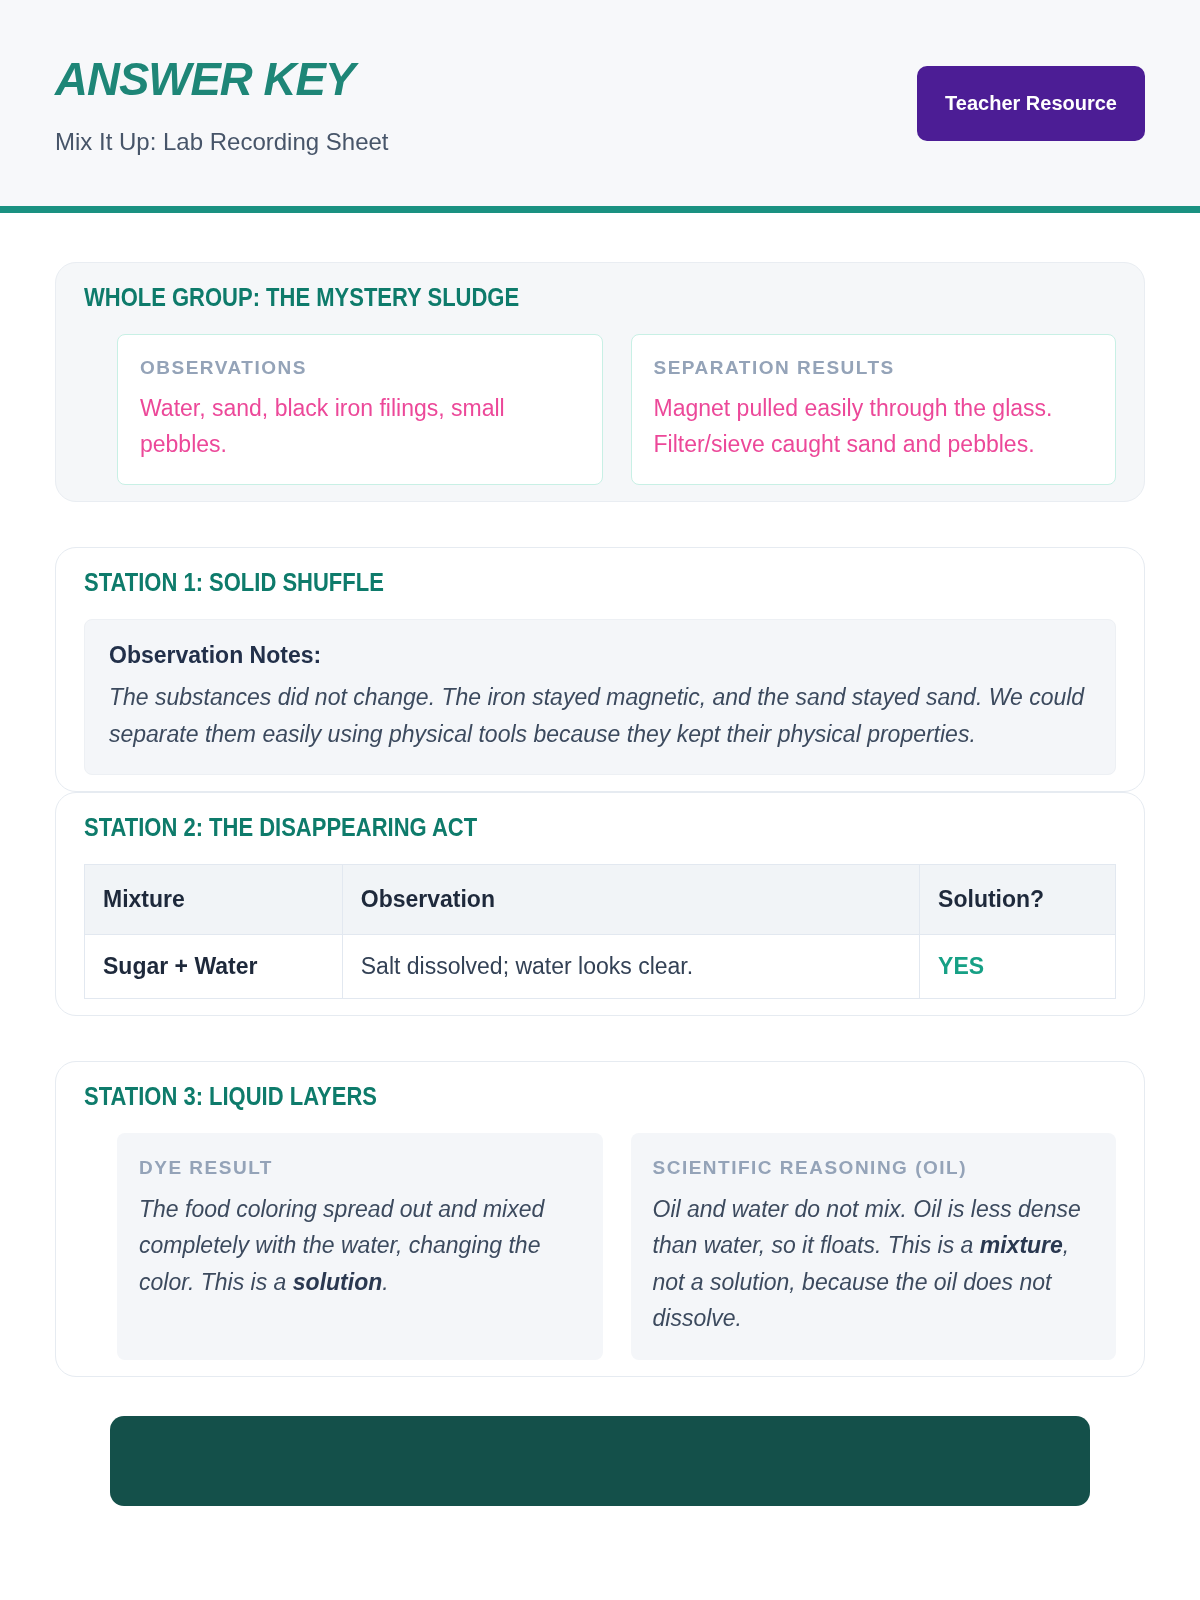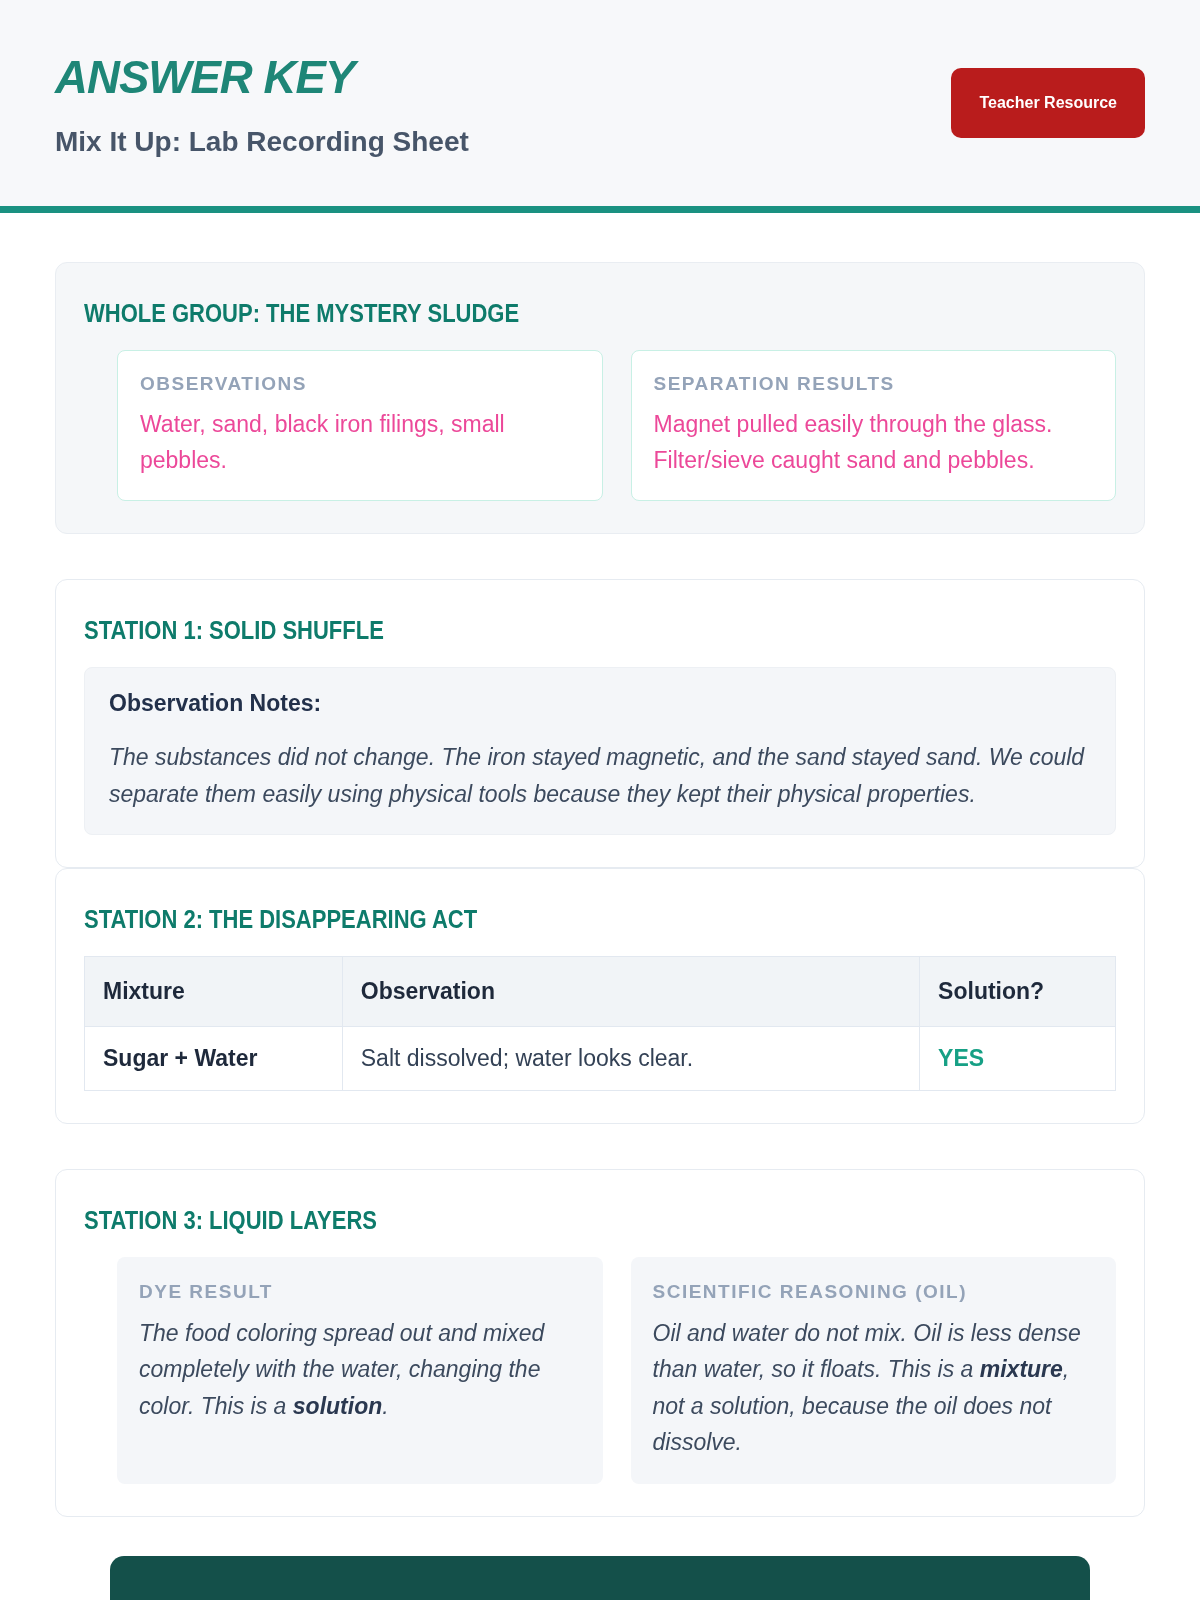--- a/index.html
+++ b/index.html
@@ -25,38 +25,38 @@
     font-style: italic;
     font-weight: bold;
     letter-spacing: -1px;
     color: #1e8677;
     display: inline-block;
     transform: scaleX(0.97);
     transform-origin: left center;
   }
   .header-subtitle {
     margin-top: 22px;
-    font-size: 28px;
-    font-weight: bold;
+    font-size: 24px;
+    font-weight: normal;
     color: #475569;
   }
   .badge {
-    background: #b91c1c;
+    background: #4c1d95;
     color: #ffffff;
-    font-size: 16px;
+    font-size: 20px;
     font-weight: bold;
     padding: 26px 28px;
     border-radius: 10px;
   }
 
   
   .main { padding: 0 55px; }
   .card {
-    border-radius: 12px;
-    padding: 32px 28px;
+    border-radius: 21px;
+    padding: 16px 28px;
     border: 1px solid #e6ebf1;
     background: #ffffff;
   }
   .card.gray-card { background: #f5f7f9; border-color: #e9edf2; }
   .card-1 { margin-top: 49px; }
   .card-2 { margin-top: 45px; }
   .card-3 { }
   .card-4 { margin-top: 45px; }
 
   .section-title {
@@ -97,21 +97,21 @@
     margin-top: 22px;
     background: #f4f6f9;
     border: 1px solid #edf0f4;
     border-radius: 8px;
     padding: 22px 24px;
   }
   .notes-label {
     font-size: 23px;
     font-weight: bold;
     color: #22304a;
-    margin-bottom: 22px;
+    margin-bottom: 10px;
   }
   .italic-text {
     font-size: 23px;
     font-style: italic;
     line-height: 1.58;
     color: #3c4a5e;
   }
   .italic-text b { color: #2a3850; }
 
   

